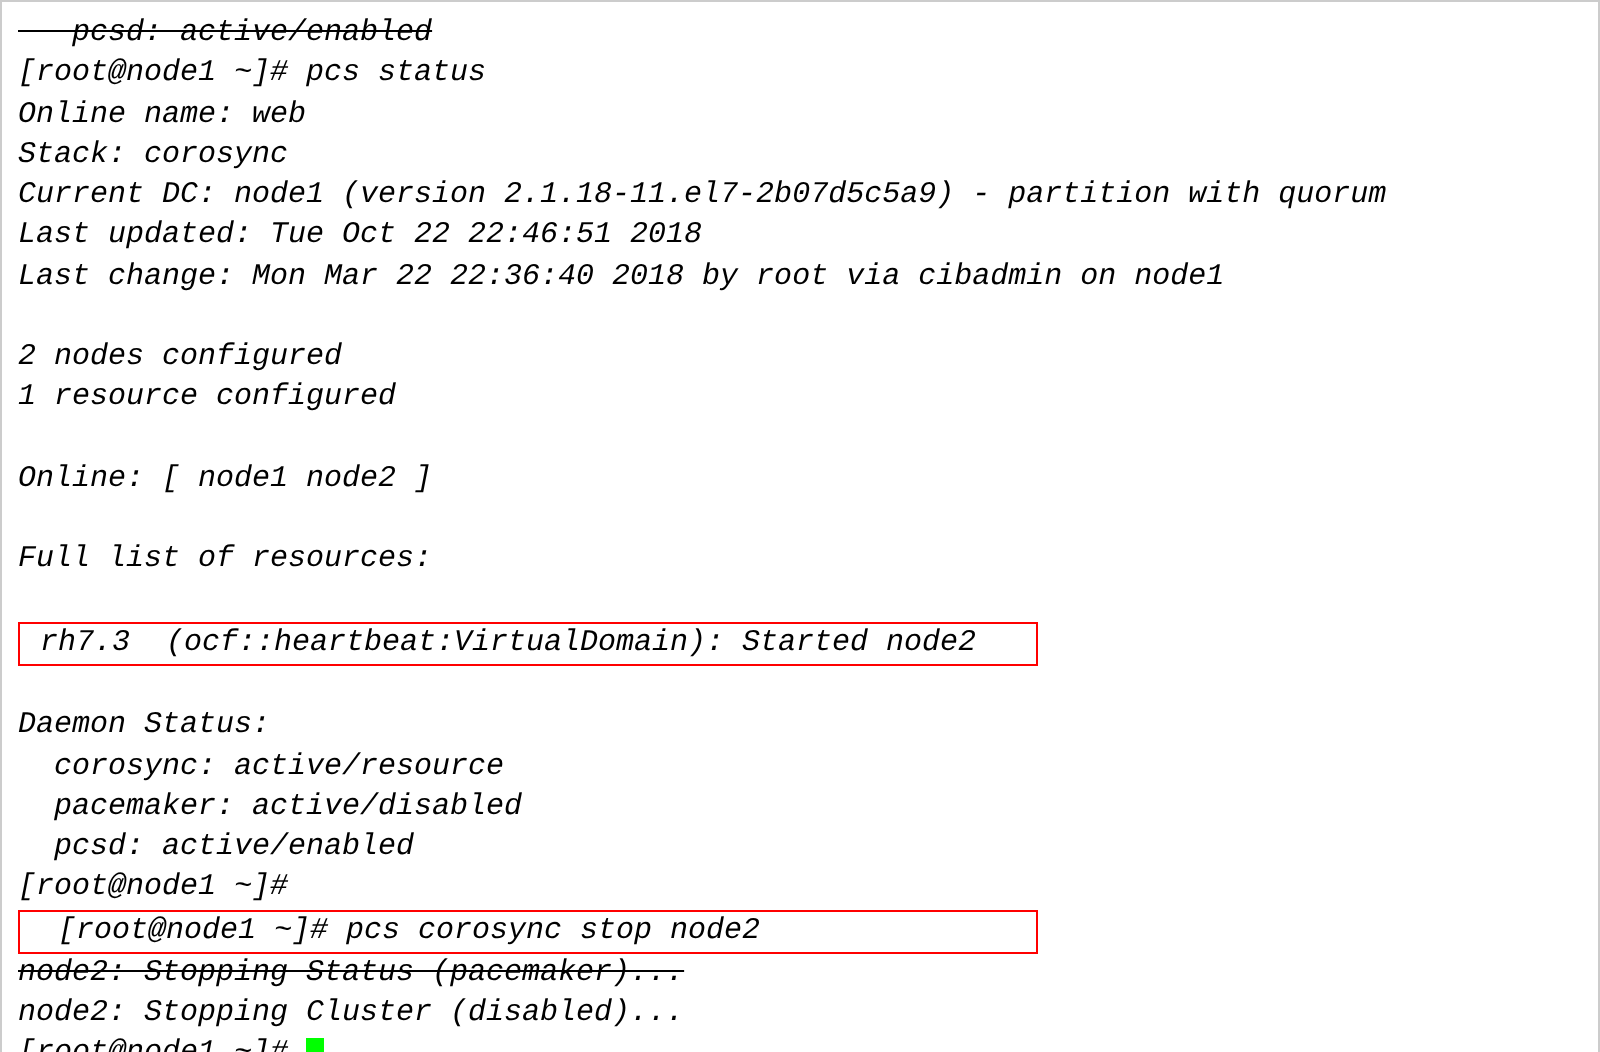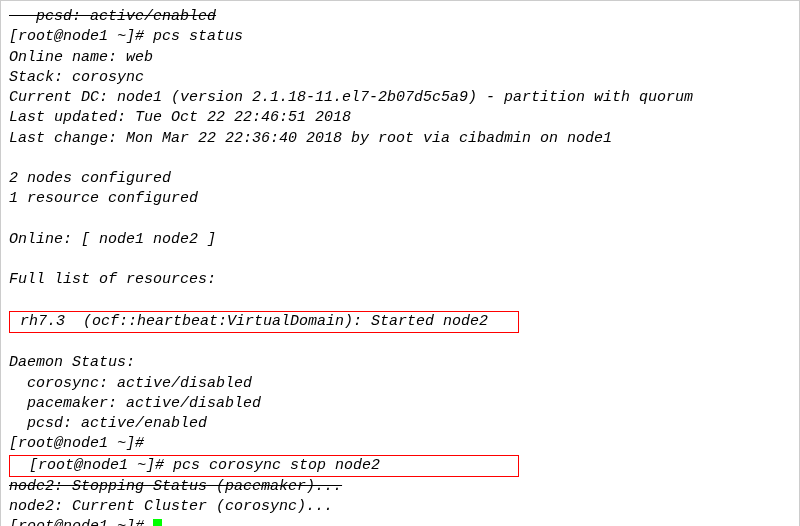--- a/index.html
+++ b/index.html
@@ -57,20 +57,20 @@
 <div class="line">2 nodes configured</div>
 <div class="line">1 resource configured</div>
 <div class="line">&nbsp;</div>
 <div class="line">Online: [ node1 node2 ]</div>
 <div class="line">&nbsp;</div>
 <div class="line">Full list of resources:</div>
 <div class="line">&nbsp;</div>
 <div><span class="highlight-red wide-highlight"> rh7.3  (ocf::heartbeat:VirtualDomain): Started node2   </span></div>
 <div class="line">&nbsp;</div>
 <div class="line">Daemon Status:</div>
-<div class="line">  corosync: active/disabled</div>
+<div class="line">  corosync: active/resource</div>
 <div class="line">  pacemaker: active/disabled</div>
 <div class="line">  pcsd: active/enabled</div>
 <div class="line"><span>[root@node1 ~]# </span></div>
 <div><span class="highlight-red wide-highlight">[root@node1 ~]# pcs corosync stop node2             </span></div>
 <div class="line" style="text-decoration: line-through;">node2: Stopping Status (pacemaker)...</div>
-<div class="line">node2: Current Cluster (corosync)...</div>
+<div class="line">node2: Stopping Cluster (disabled)...</div>
 <div class="line"><span>[root@node1 ~]# </span><span class="cursor"></span></div>
 
 </body></html>

